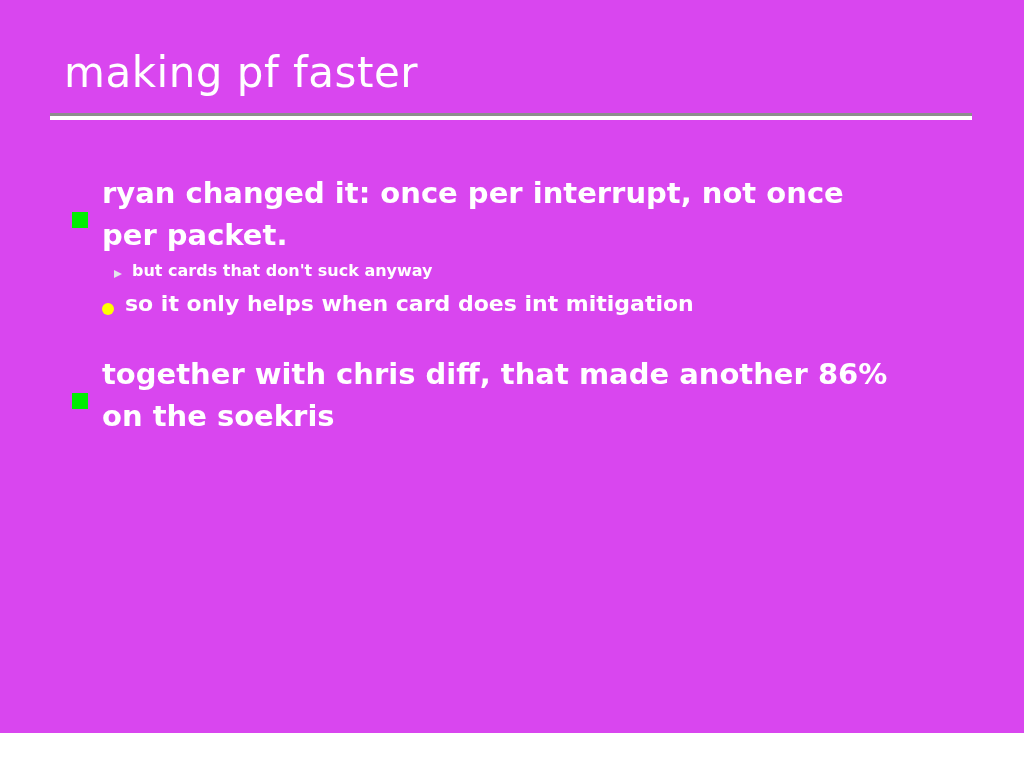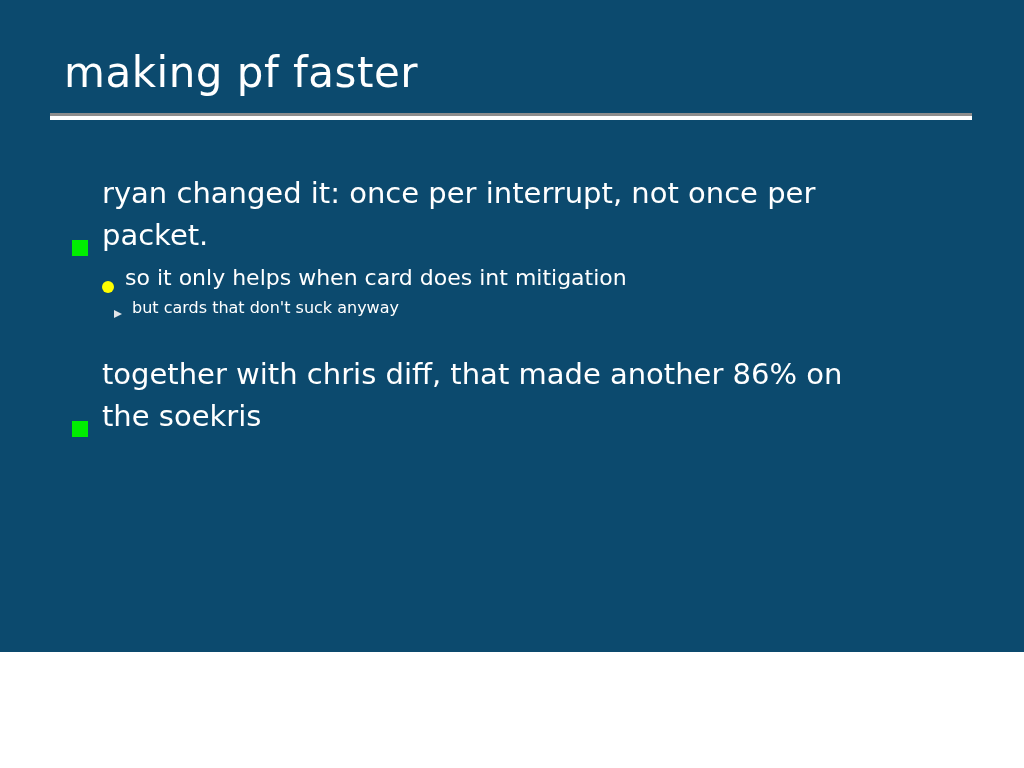--- a/index.html
+++ b/index.html
@@ -10,22 +10,22 @@
   body {
     width: 1024px;
     height: 768px;
     overflow: hidden;
     font-family: "DejaVu Sans", sans-serif;
   }
 
   #slide {
     position: relative;
     width: 1024px;
-    height: 652px;
-    background: #0c4a6e;
+    height: 733px;
+    background: #d946ef;
     box-sizing: border-box;
   }
 
   
   #title-block {
     position: absolute;
     left: 50px;
     top: 47px;
     width: 924px;
   }
@@ -67,23 +67,24 @@
   
   #body-block {
     position: absolute;
     left: 72px;
     top: 172px;
     width: 900px;
   }
 
   .bullet-row {
     display: flex;
-    align-items: flex-end;
+    align-items: center;
     color: #ffffff;
     font-family: "DejaVu Sans", sans-serif;
+    font-weight: bold;
   }
 
   
   .lvl1 {
     margin-bottom: 0;
   }
   .lvl1 .marker {
     flex: 0 0 auto;
     width: 16px;
     height: 16px;
@@ -162,30 +163,30 @@
     <div class="rule-white"></div>
   </div>
 
   <div id="body-block">
 
     <div class="bullet-row lvl1">
       <span class="marker"></span>
       <span class="text">ryan changed it: once per interrupt, not once per packet.</span>
     </div>
 
-    <div class="bullet-row lvl2">
-      <span class="marker"></span>
-      <span class="text">so it only helps when card does int mitigation</span>
-    </div>
-
     <div class="bullet-row lvl3">
       <span class="marker">
         <span class="tri"></span>
       </span>
       <span class="text">but cards that don't suck anyway</span>
+    </div>
+
+    <div class="bullet-row lvl2">
+      <span class="marker"></span>
+      <span class="text">so it only helps when card does int mitigation</span>
     </div>
 
     <div class="group-gap"></div>
 
     <div class="bullet-row lvl1">
       <span class="marker"></span>
       <span class="text">together with chris diff, that made another 86% on the soekris</span>
     </div>
 
   </div>

